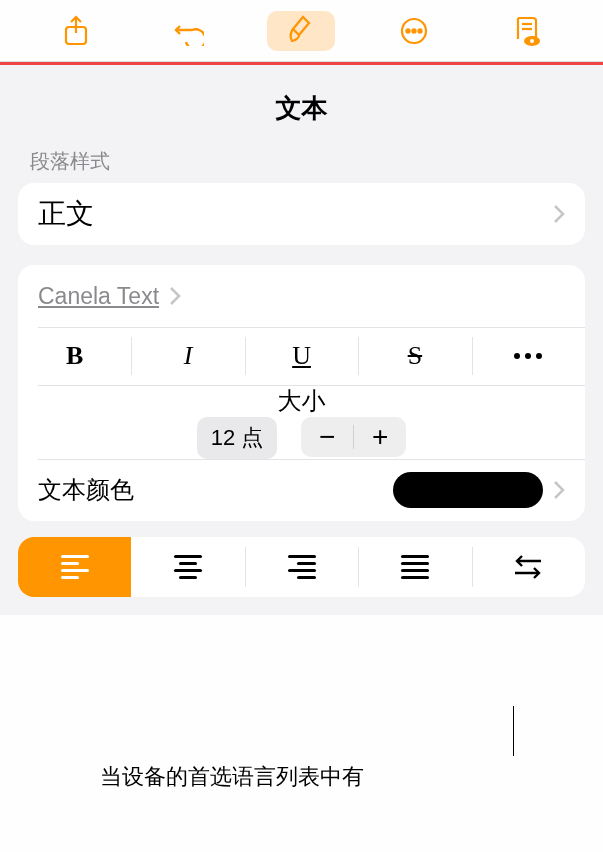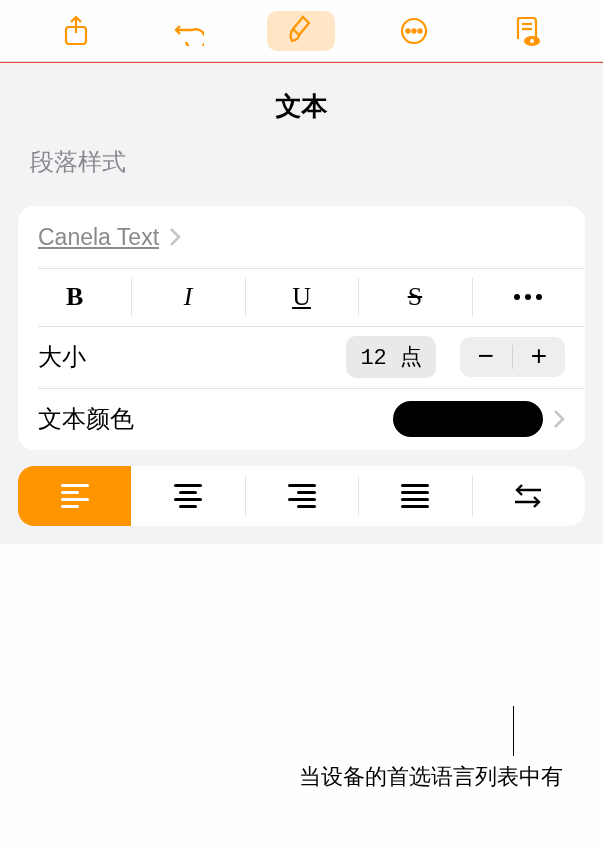--- a/index.html
+++ b/index.html
@@ -30,31 +30,31 @@
       justify-content: center;
       border-radius: 10px;
     }
     .toolbar-btn svg { display: block; }
     .toolbar-btn.active {
       background: #ffe6c7;
     }
     .panel {
       background: #f3f3f5;
       padding: 0 18px 18px 18px;
-      border-top: 1px solid #ef4444;
+      border-top: 3px solid #ef4444;
     }
     .panel-title {
       text-align: center;
       font-size: 26px;
       font-weight: 600;
       padding: 26px 0 22px 0;
       color: #000;
     }
     .section-label {
-      font-size: 24px;
+      font-size: 20px;
       color: #8a8a8e;
       margin: 0 0 8px 12px;
       font-family: Liberation Serif, serif;
     }
     .card {
       background: #fff;
       border-radius: 16px;
       overflow: hidden;
     }
     .row {
@@ -65,21 +65,21 @@
       position: relative;
     }
     .row + .row::before,
     .divider::before {
       content: "";
       position: absolute;
       top: 0; left: 20px; right: 0;
       height: 1px;
       background: #e3e3e6;
     }
-    .divider { position: relative; }
+    .divider { position: relative; flex-direction: column; }
     .row-label {
       font-size: 24px;
       color: #000;
       flex: 1;
     }
     .row-value {
       font-size: 23px;
       color: #8a8a8e;
       margin-right: 10px;
       text-decoration: underline;
@@ -129,23 +129,21 @@
       gap: 5px;
     }
     .more-dots span {
       width: 6px; height: 6px;
       background: #000;
       border-radius: 50%;
     }
     
     .size-controls {
       display: flex;
-      align-items: center;
       gap: 24px;
-      font-family: Liberation Mono, monospace;
     }
     .size-pill {
       background: #e9e9eb;
       border-radius: 10px;
       padding: 6px 14px;
       font-size: 22px;
       color: #000;
     }
     .stepper {
       display: flex;
@@ -230,21 +228,21 @@
       height: 50px;
       background: #000;
     }
     .callout-text {
       position: absolute;
       top: 760px;
       left: 100px;
       right: 40px;
       font-size: 22px;
       line-height: 1.5;
-      text-align: right;
+      text-align: left;
       color: #000;
     }
   </style>
 </head>
 <body>
 
 <div class="toolbar">
   <div class="toolbar-btn">
     <svg width="26" height="32" viewBox="0 0 26 32" fill="none" stroke="#ff9500" stroke-width="2.2">
       <path d="M13 2 L13 18"></path>
@@ -282,20 +280,28 @@
       <circle cx="19" cy="26" r="2" fill="#fff" stroke="none"></circle>
     </svg>
   </div>
 </div>
 
 <div class="panel">
   <div class="panel-title">文本</div>
 
   <div class="section-label">段落样式</div>
 
+  <div class="card">
+    <div class="row style-row">
+      <div class="row-label">正文</div>
+      <svg class="chevron" width="12" height="20" viewBox="0 0 12 20" fill="none" stroke="#c6c6c9" stroke-width="2.5">
+          <path d="M2 2 L10 10 L2 18"></path>
+        </svg>
+    </div>
+  </div>
 
   <div style="height:20px"></div>
 
   <div class="card">
 
     <div class="row">
       <div class="row-value">Canela Text</div>
       <svg class="chevron" width="12" height="20" viewBox="0 0 12 20" fill="none" stroke="#c6c6c9" stroke-width="2.5">
           <path d="M2 2 L10 10 L2 18"></path>
         </svg>

